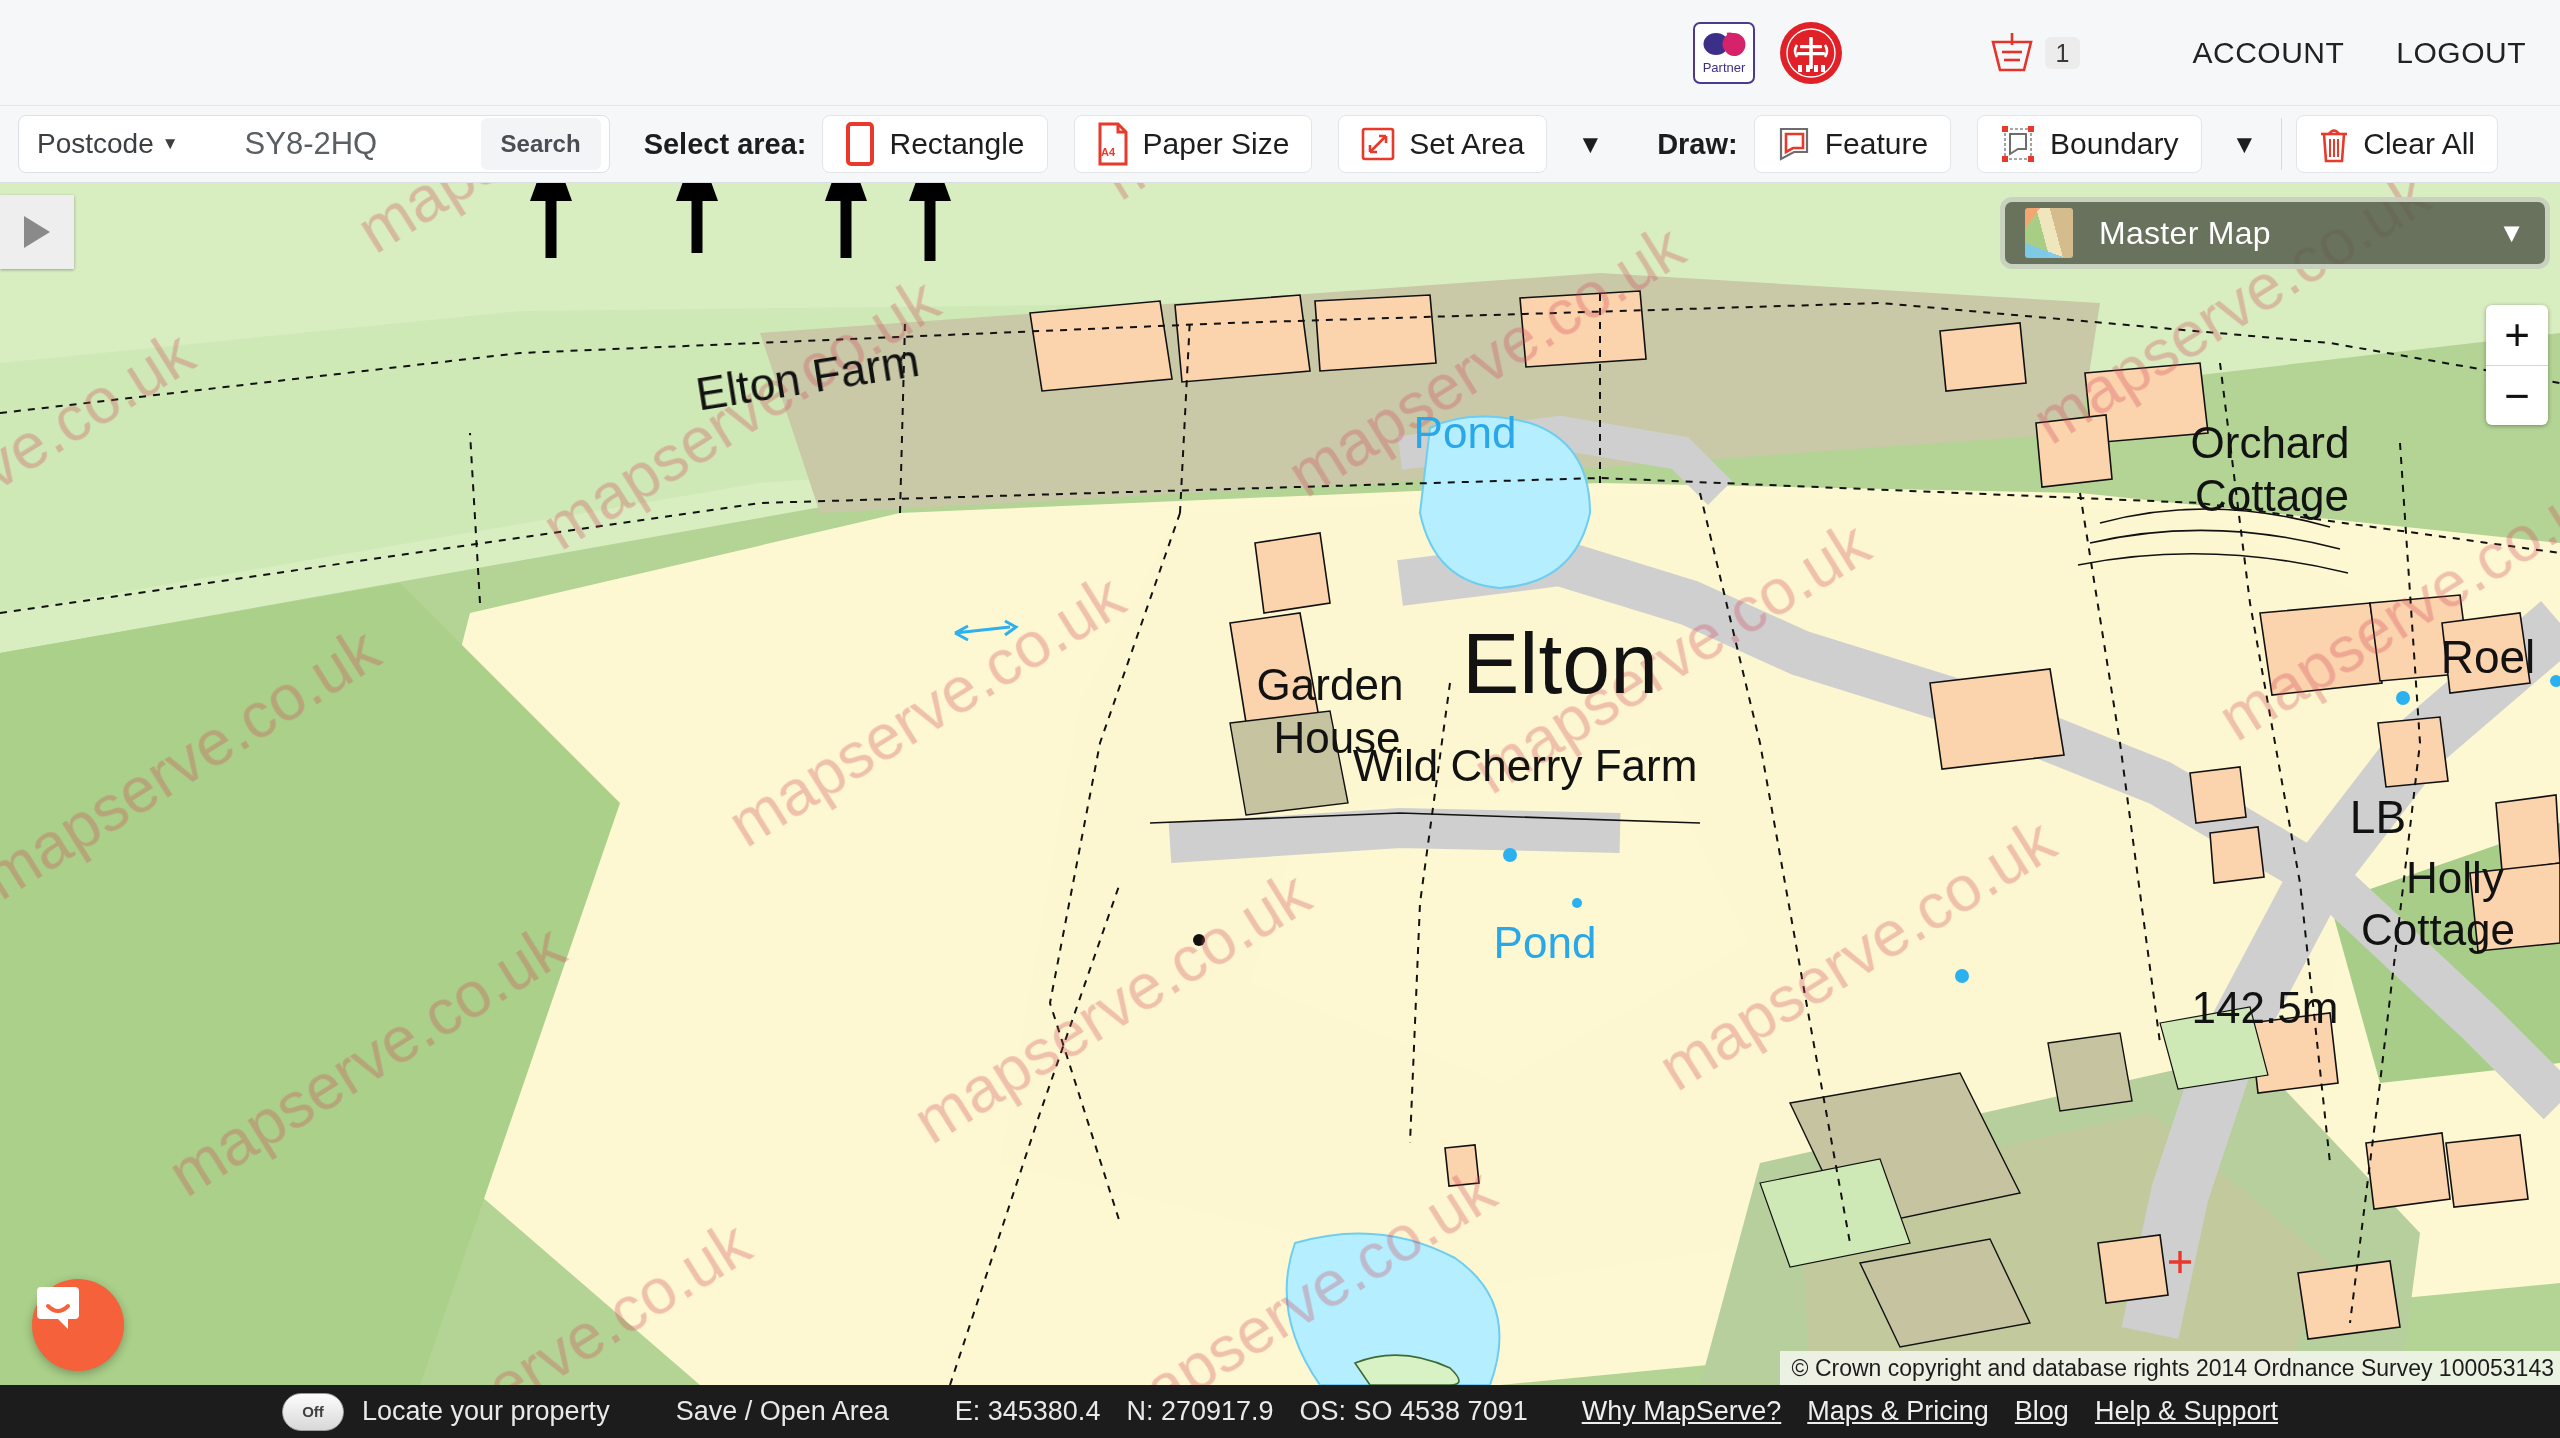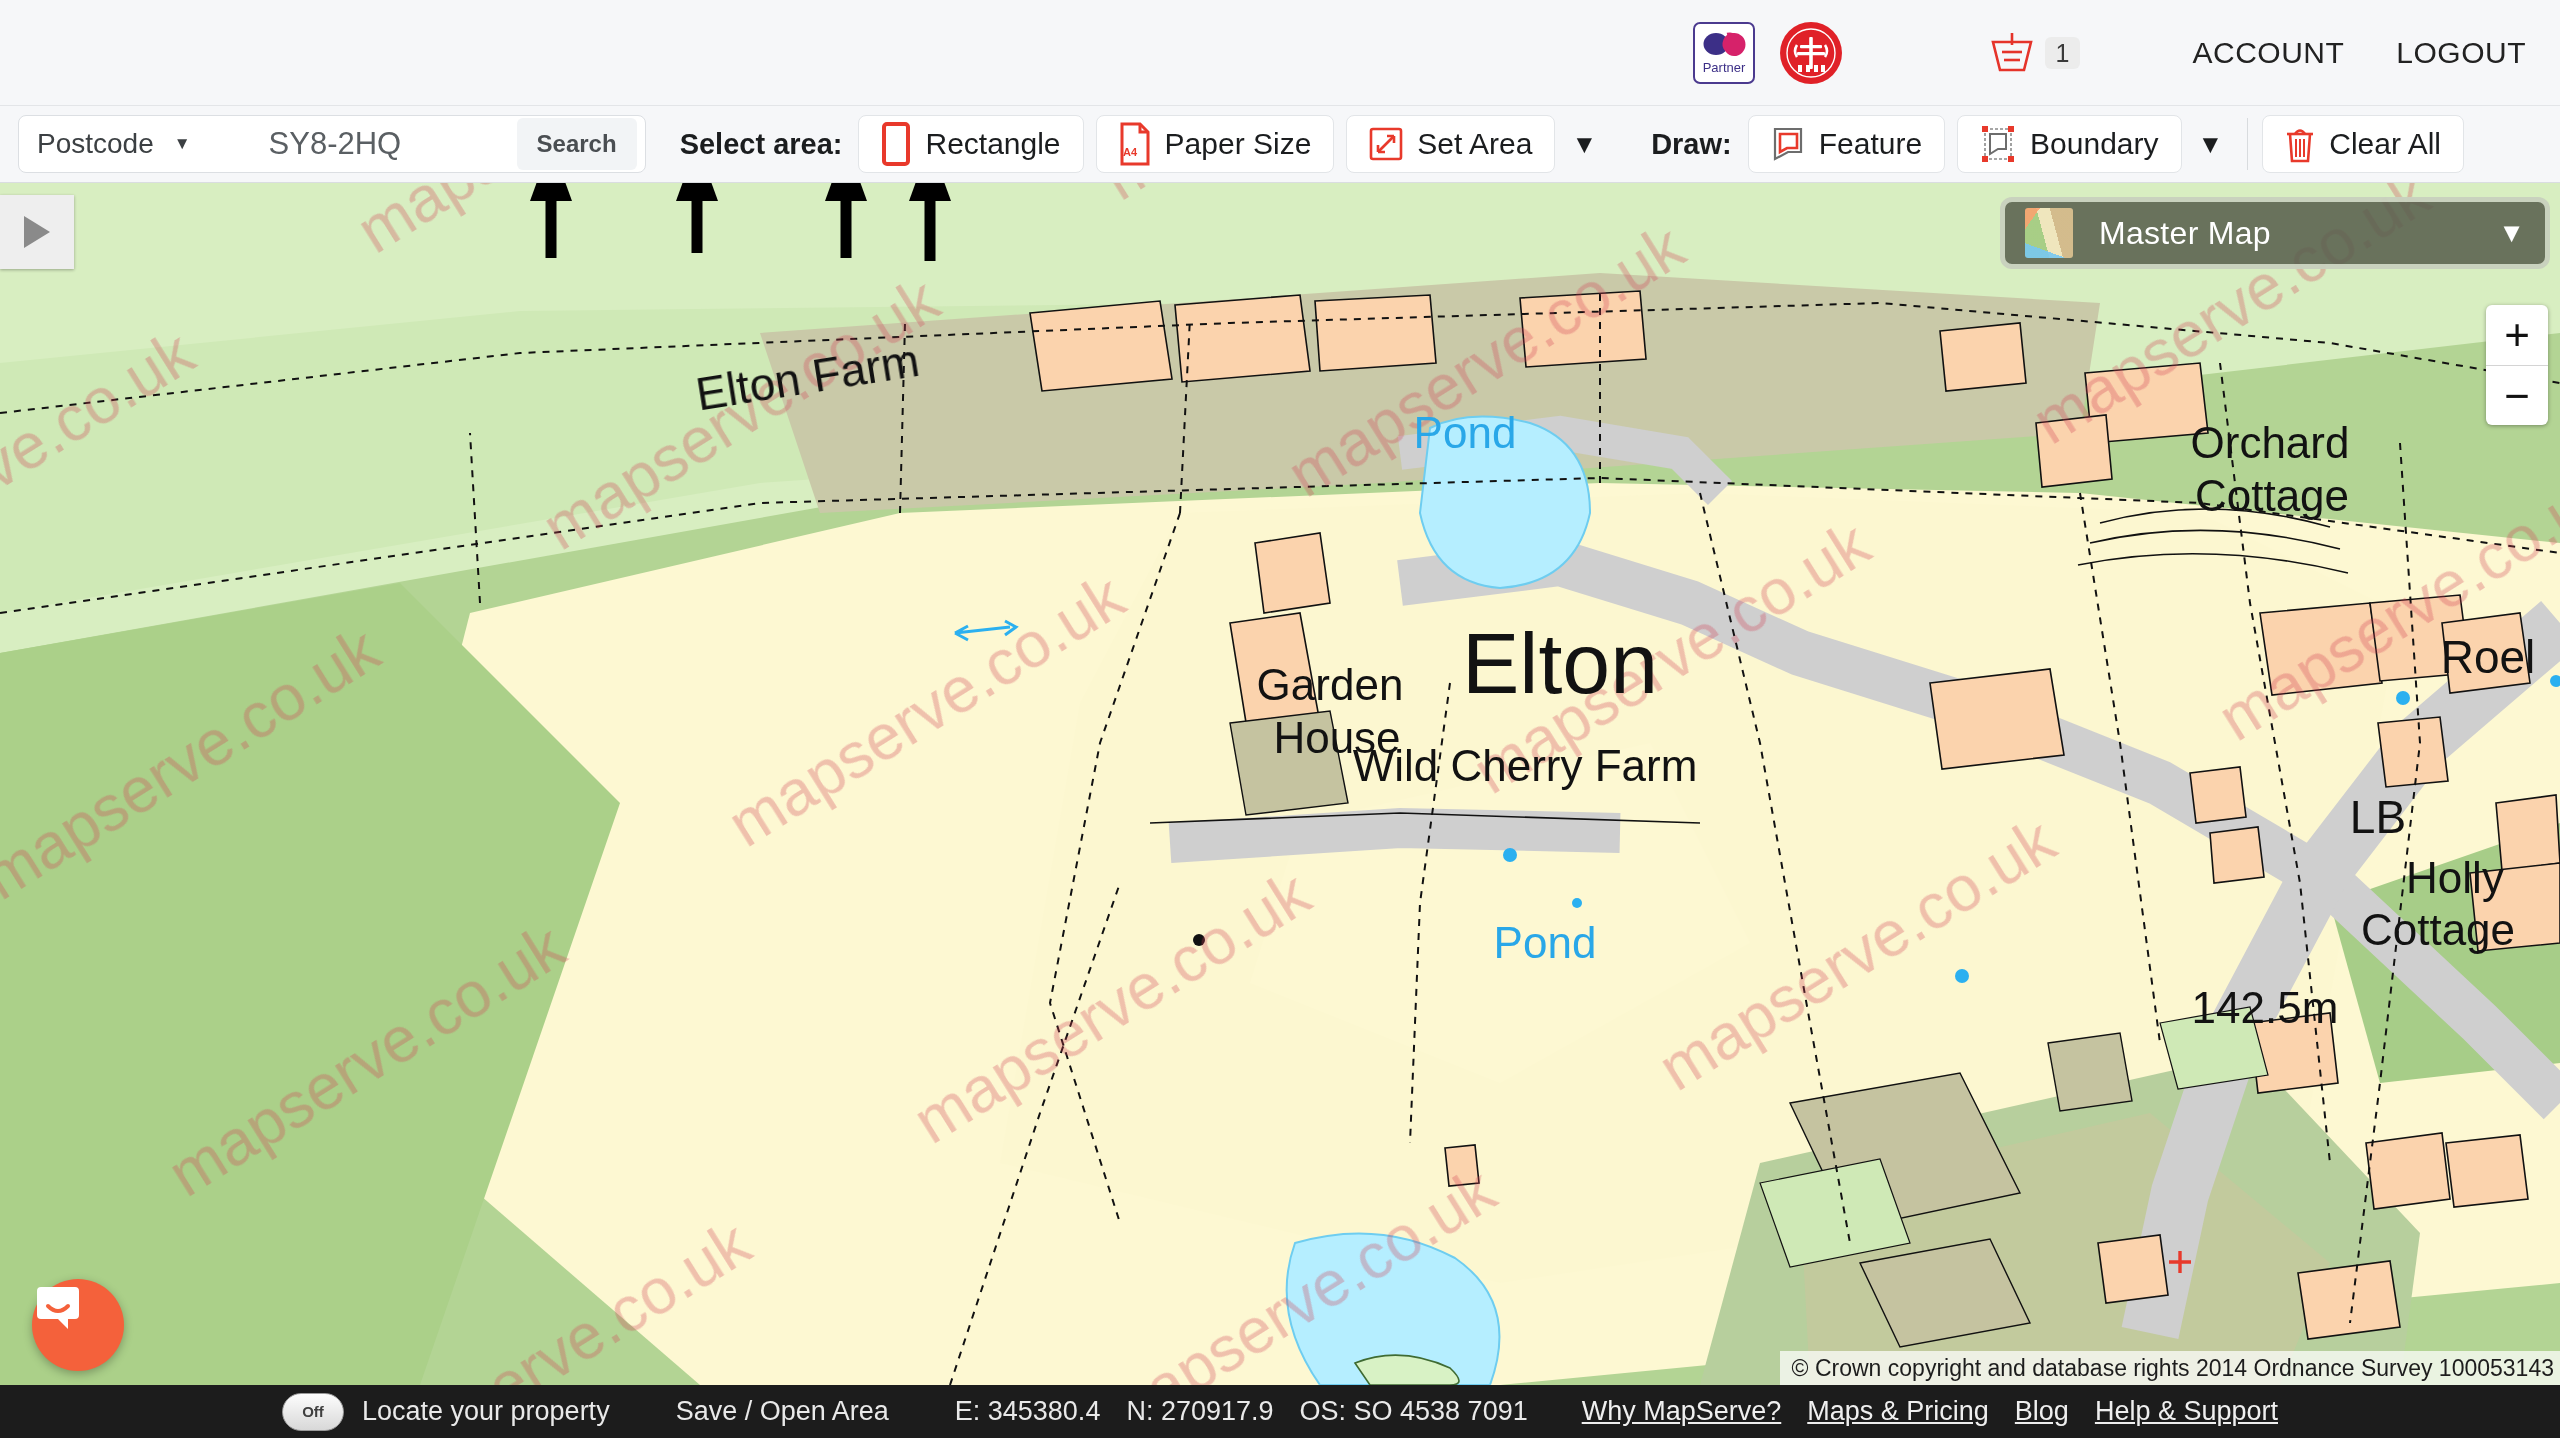--- a/index.html
+++ b/index.html
@@ -65,21 +65,21 @@
   
   #toolbar {
     position: absolute; left: 0; top: 106px;
     width: 2560px; height: 77px;
     background: #f6f7f9; border-bottom: 1px solid #dadde1;
     display: flex; align-items: center; padding: 0 18px;
   }
   #search-group {
     display: flex; align-items: center; height: 58px;
     background: #fff; border: 1px solid #dcdfe3; border-radius: 8px;
-    padding: 0 8px 0 18px; min-width: 560px; gap: 12px;
+    padding: 0 8px 0 18px; min-width: 560px;
   }
   .sel-label { font-size: 28px; color: #3c4043; white-space: nowrap; }
   .caret { font-size: 17px; color: #3c4043; margin-left: 8px; }
   #postcode-input {
     border: none; outline: none; font-size: 31px; color: #5a5f63;
     font-family: "Liberation Sans", sans-serif;
     width: 230px; margin-left: 66px; background: transparent;
   }
   #search-btn {
     background: #f2f4f6; border: none; border-radius: 6px;
@@ -87,21 +87,21 @@
     padding: 12px 20px; margin-left: 6px; cursor: pointer;
     font-family: "Liberation Sans", sans-serif;
   }
   .tb-label {
     font-size: 29px; font-weight: bold; color: #1b1d1f;
     margin: 0 16px 0 34px; white-space: nowrap;
   }
   .tb-btn {
     display: flex; align-items: center; gap: 14px;
     height: 58px; background: #fff; border: 1px solid #e2e5e8;
-    border-radius: 8px; padding: 0 22px; margin-right: 12px;
+    border-radius: 8px; padding: 0 22px; margin-right: 26px;
     font-size: 30px; color: #1b1d1f; cursor: pointer; white-space: nowrap;
   }
   .tb-btn svg { flex: 0 0 auto; display:block; }
   .tb-caret {
     font-size: 26px; color: #1b1d1f; margin: 0 20px 0 4px; cursor: pointer;
   }
   .tb-divider { width: 1px; height: 52px; background: #d8dbde; margin: 0 14px 0 4px; }
 
   
   #map {

